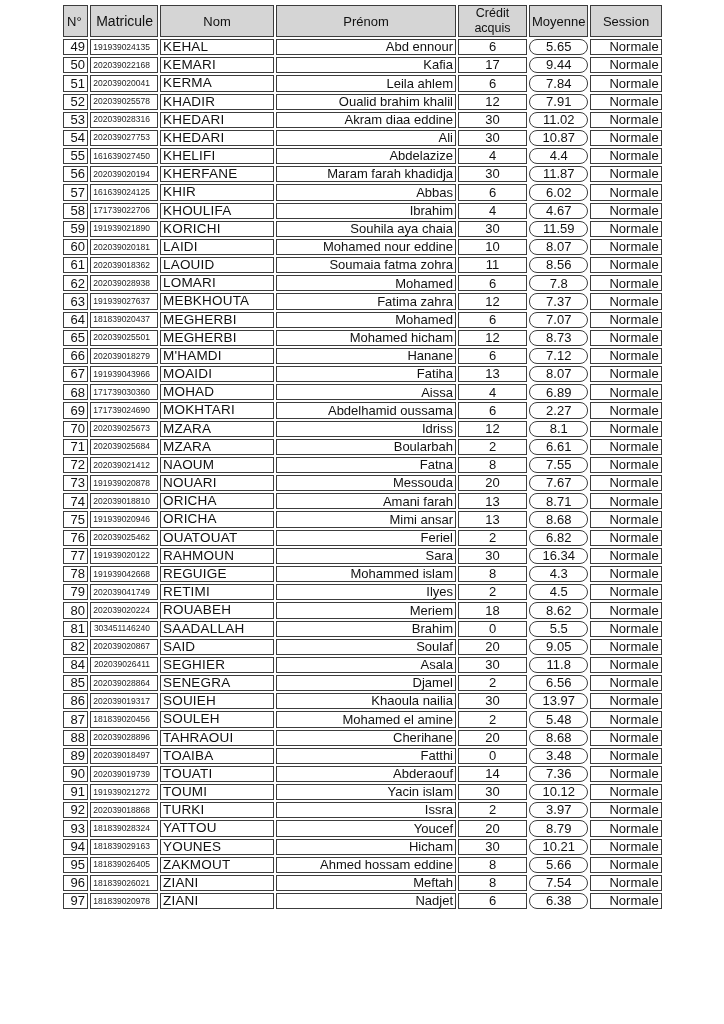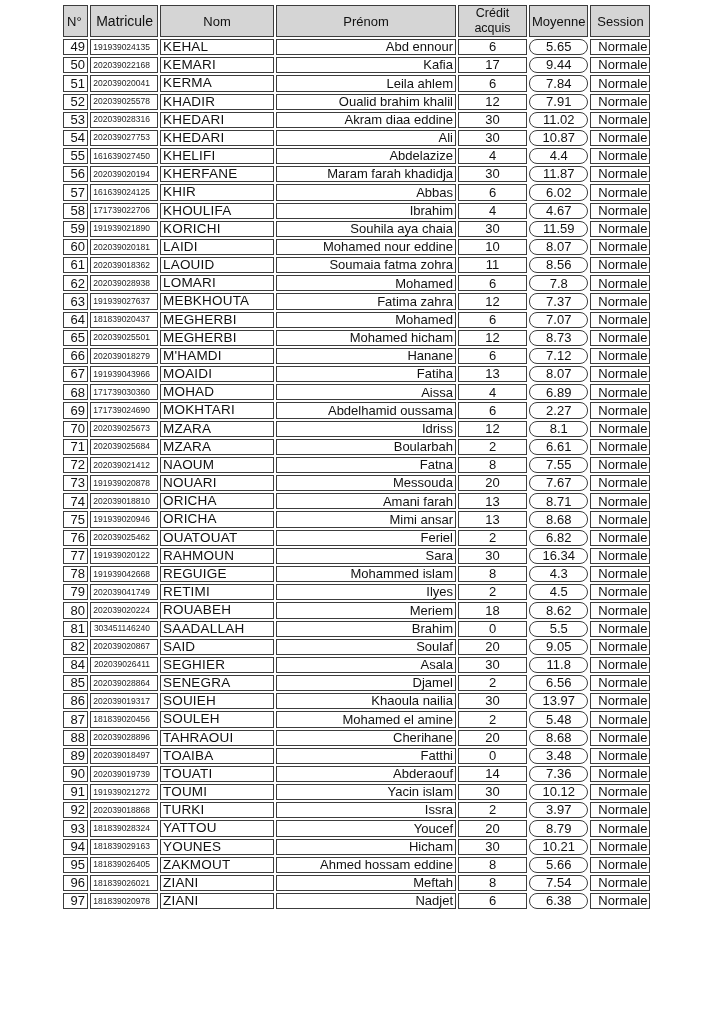--- a/index.html
+++ b/index.html
@@ -56,21 +56,21 @@
   .h-num{text-align:left;padding-left:3px;}
   .h-matricule{text-align:right;font-size:14px;padding-right:4px;}
   .h-credit{white-space:normal;line-height:1.2;font-size:12.5px;}
 
   .c-num{text-align:right;}
   .c-matricule{text-align:right;font-size:8.5px;padding-right:7px;color:#1c1c1c;}
   .c-nom{text-align:left;font-size:13.5px;letter-spacing:0.2px;margin-left:39px;}
   .c-prenom{text-align:right;}
   .c-credit{text-align:center;}
   .c-moyenne{text-align:center;border-radius:8px;}
-  .c-session{text-align:right;padding-left:2px;margin-top:24px;}
+  .c-session{text-align:left;padding-left:18px;margin-top:24px;}
 </style>
 </head>
 <body>
 
 <div class="page">
   <table class="grades">
     <colgroup>
       <col class="w-num">
       <col class="w-matricule">
       <col class="w-nom">

